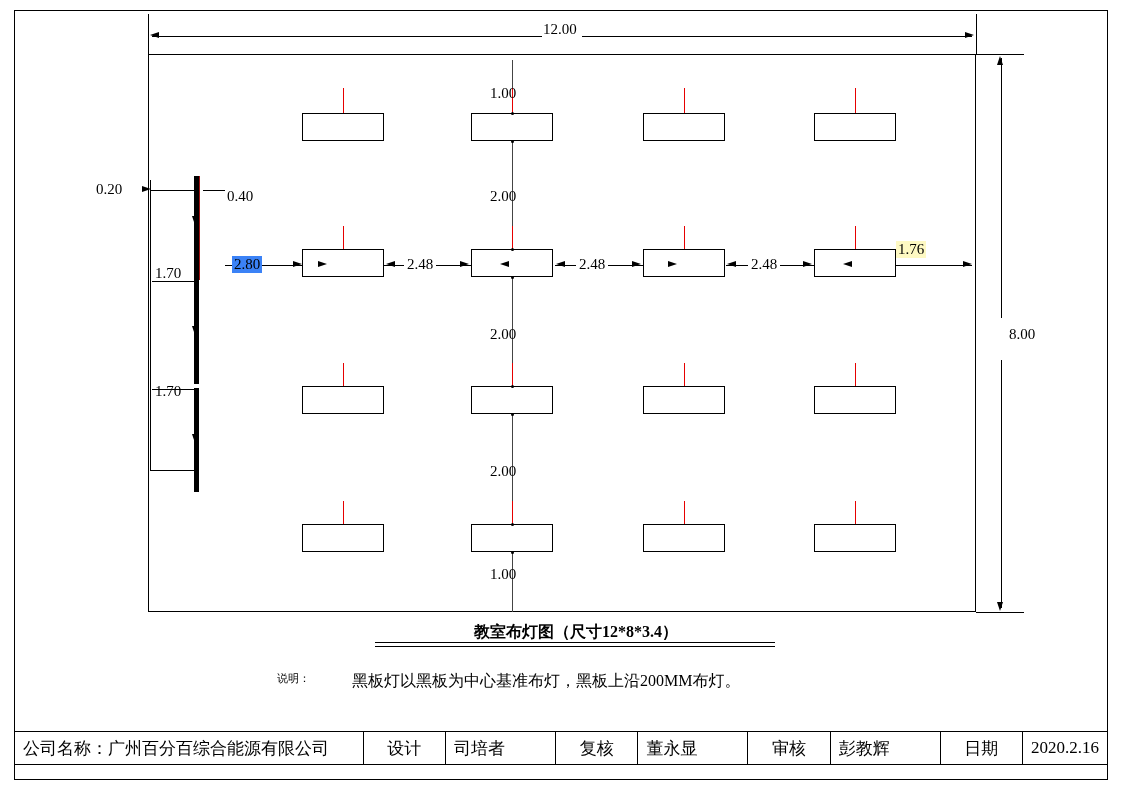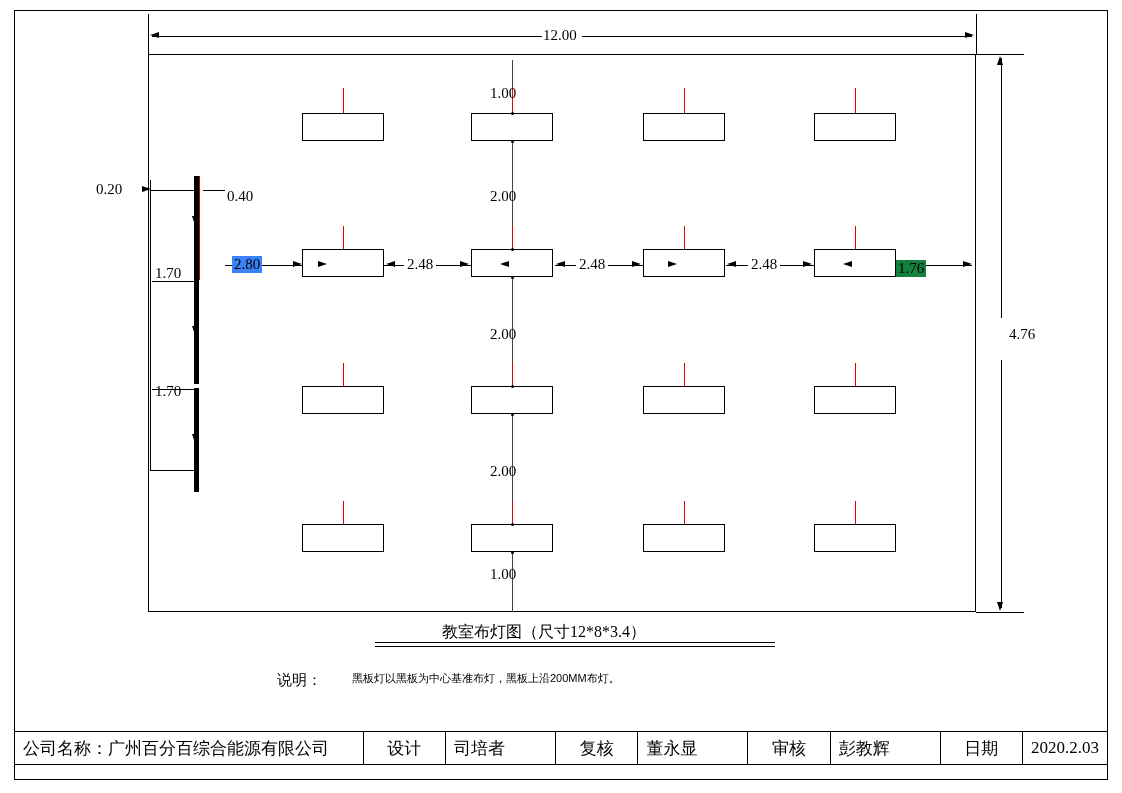--- a/index.html
+++ b/index.html
@@ -14,49 +14,49 @@
   .dim-text{position:absolute;font-size:15px;color:#000;white-space:nowrap;font-family:"Liberation Serif","DejaVu Serif",serif;}
   .hline{position:absolute;height:0;border-top:1px solid #000;}
   .vline{position:absolute;width:0;border-left:1px solid #000;}
   .vline-thin{position:absolute;width:0;border-left:0.8px solid #444;}
   .arrow-l,.arrow-r{position:absolute;width:0;height:0;}
   .arrow-r{border-top:3.5px solid transparent;border-bottom:3.5px solid transparent;border-left:9px solid #000;}
   .arrow-l{border-top:3.5px solid transparent;border-bottom:3.5px solid transparent;border-right:9px solid #000;}
   .arrow-u{position:absolute;width:0;height:0;border-left:3.5px solid transparent;border-right:3.5px solid transparent;border-bottom:9px solid #000;}
   .arrow-d{position:absolute;width:0;height:0;border-left:3.5px solid transparent;border-right:3.5px solid transparent;border-top:9px solid #000;}
   .caption{position:absolute;text-align:center;font-size:16px;font-family:"Liberation Serif","DejaVu Serif",serif;color:#000;}
-  .note-label{position:absolute;font-size:15px;font-family:"Liberation Serif","DejaVu Serif",serif;color:#000;}
-  .note-line{position:absolute;font-size:11px;font-family:Liberation Sans, sans-serif;color:#000;}
+  .note-label{position:absolute;font-size:11px;font-family:"Liberation Serif","DejaVu Serif",serif;color:#000;}
+  .note-line{position:absolute;font-size:16px;font-family:Liberation Serif, serif;color:#000;}
   .titleblock{position:absolute;left:14px;top:731px;width:1094px;height:34px;border:1.5px solid #000;box-sizing:border-box;display:flex;align-items:stretch;}
   .tb-cell{display:flex;align-items:center;padding:0 8px;font-size:17px;font-family:"Liberation Serif","DejaVu Serif",serif;white-space:nowrap;border-right:1.2px solid #000;}
   .tb-cell:last-child{border-right:none;}
   .dot{position:absolute;width:3px;height:3px;background:#000;border-radius:50%;}
 </style>
 </head>
 <body>
 
 <div id="page">
 
   <div class="frame"></div>
 
   <div class="vline" style="left:148px;top:14px;height:40px;"></div>
   <div class="vline" style="left:976px;top:14px;height:40px;"></div>
   <div class="hline" style="left:152px;top:36px;width:390px;"></div>
   <div class="hline" style="left:582px;top:36px;width:390px;"></div>
   <div class="arrow-l" style="left:150px;top:32px;"></div>
   <div class="arrow-r" style="left:965px;top:32px;"></div>
-  <div class="dim-text" style="left:543px;top:27px;">12.00</div>
+  <div class="dim-text" style="left:543px;top:21px;">12.00</div>
 
   <div class="hline" style="left:976px;top:54px;width:48px;"></div>
   <div class="hline" style="left:976px;top:612px;width:48px;"></div>
   <div class="vline" style="left:1001px;top:58px;height:260px;"></div>
   <div class="vline" style="left:1001px;top:360px;height:248px;"></div>
   <div class="arrow-u" style="left:997px;top:56px;"></div>
   <div class="arrow-d" style="left:997px;top:602px;"></div>
-  <div class="dim-text" style="left:1009px;top:326px;">4.76</div>
+  <div class="dim-text" style="left:1009px;top:326px;">8.00</div>
 
   <div class="room"></div>
 
   <div class="vline-thin" style="left:512px;top:60px;height:552px;"></div>
 
   <div class="blackboard" style="left:194px;top:176px;height:104px;"></div>
   <div class="bb-red" style="left:199px;top:176px;height:104px;"></div>
   <div class="blackboard" style="left:194px;top:280px;height:104px;"></div>
   <div class="blackboard" style="left:194px;top:388px;height:104px;"></div>
 
@@ -146,42 +146,42 @@
   <div class="arrow-r" style="left:632px;top:261px;"></div>
   <div class="dim-text" style="left:576px;top:256px;background:#fff;padding:0 3px;">2.48</div>
 
   <div class="hline" style="left:726px;top:265px;width:88px;"></div>
   <div class="arrow-l" style="left:727px;top:261px;"></div>
   <div class="arrow-r" style="left:803px;top:261px;"></div>
   <div class="dim-text" style="left:748px;top:256px;background:#fff;padding:0 3px;">2.48</div>
 
   <div class="hline" style="left:896px;top:265px;width:76px;"></div>
   <div class="arrow-r" style="left:963px;top:261px;"></div>
-  <div class="dim-text" style="left:896px;top:260px;background:#15803d;padding:0 2px;">1.76</div>
+  <div class="dim-text" style="left:896px;top:241px;background:#fef9c3;padding:0 2px;">1.76</div>
 
   <div class="arrow-r" style="left:318px;top:261px;"></div>
   <div class="arrow-l" style="left:500px;top:261px;"></div>
   <div class="arrow-r" style="left:668px;top:261px;"></div>
   <div class="arrow-l" style="left:843px;top:261px;"></div>
 
-  <div class="caption" style="left:284px;top:622px;width:520px;">教室布灯图（尺寸12*8*3.4）</div>
+  <div class="caption" style="left:316px;top:622px;width:520px;font-weight:bold;">教室布灯图（尺寸12*8*3.4）</div>
   <div class="hline" style="left:375px;top:642px;width:400px;"></div>
   <div class="hline" style="left:375px;top:646px;width:400px;"></div>
 
   <div class="note-label" style="left:277px;top:671px;">说明：</div>
   <div class="note-line" style="left:352px;top:671px;">黑板灯以黑板为中心基准布灯，黑板上沿200MM布灯。</div>
 
   <div class="titleblock">
     <div class="tb-cell" style="width:375px;">
       <span>公司名称：</span>
         <span>广州百分百综合能源有限公司</span>
     </div>
     <div class="tb-cell" style="width:74px;justify-content:center;">设计</div>
     <div class="tb-cell" style="width:105px;">司培者</div>
     <div class="tb-cell" style="width:74px;justify-content:center;text-align:center;">复核</div>
     <div class="tb-cell" style="width:105px;">董永显</div>
     <div class="tb-cell" style="width:74px;justify-content:center;">审核</div>
     <div class="tb-cell" style="width:105px;">彭教辉</div>
     <div class="tb-cell" style="width:74px;justify-content:center;">日期</div>
-    <div class="tb-cell" style="flex:1;">2020.2.03</div>
+    <div class="tb-cell" style="flex:1;">2020.2.16</div>
   </div>
 
 </div>
 
 </body></html>

